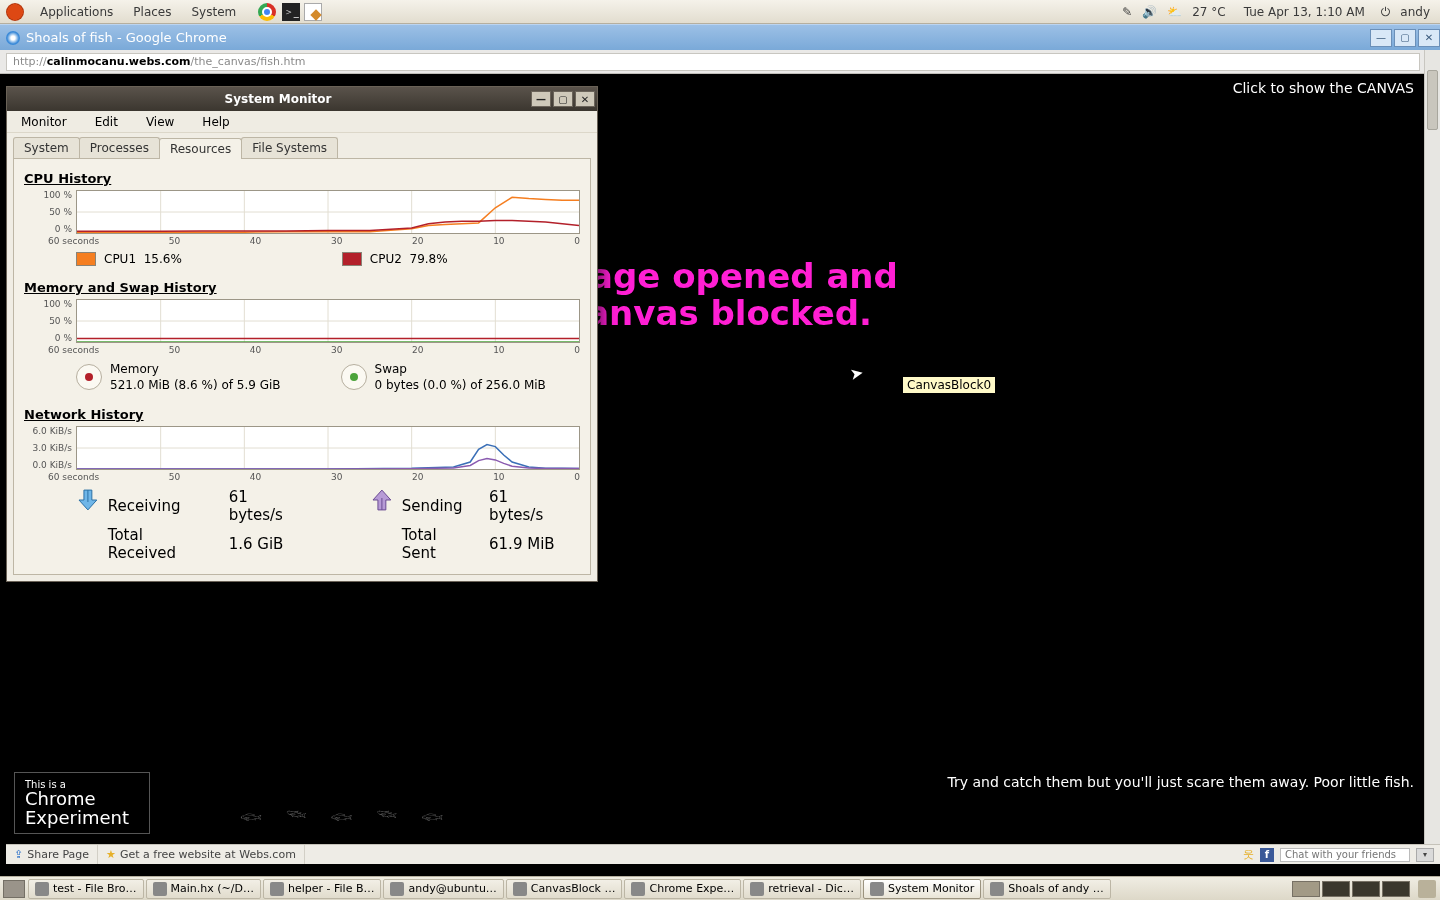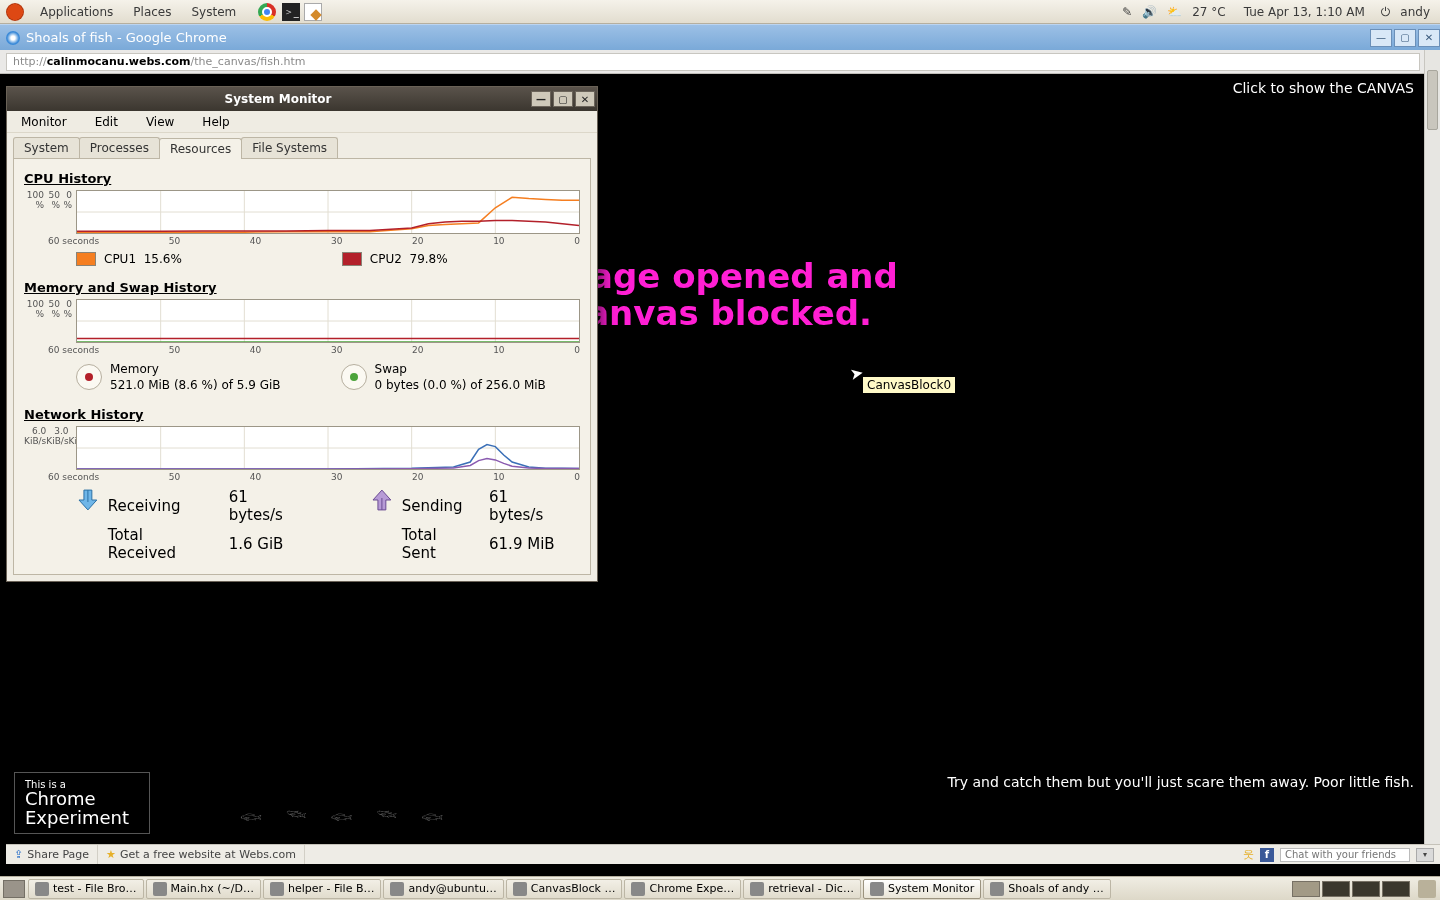--- a/index.html
+++ b/index.html
@@ -27,21 +27,21 @@
 .chrome-scroll { position: absolute; top: 50px; right: 0; width: 16px; bottom: 36px; background: #e7e6e2; border-left: 1px solid #c8c6c0; }
 .chrome-scroll .thumb { position: absolute; top: 20px; left: 2px; right: 2px; height: 60px; background: #c9c6bd; border: 1px solid #a8a69d; border-radius: 2px; }
 
 
 .page { position: absolute; top: 74px; left: 0; right: 16px; bottom: 56px; background: #000; color: #fff; }
 .page .toplink { position: absolute; top: 6px; right: 10px; font-size: 14px; color: #fff; }
 .page .caption { position: absolute; bottom: 54px; right: 10px; font-size: 14px; color: #fff; }
 .page .chrome-exp { position: absolute; left: 14px; bottom: 10px; width: 136px; height: 62px; border: 1px solid #555; padding: 6px 10px; color: #fff; }
 .page .chrome-exp .small { font-size: 10px; }
 .page .chrome-exp .big { font-size: 18px; line-height: 1.05; }
-.page .tooltip { position: absolute; left: 862px; top: 302px; background: #fffac8; border: 1px solid #000; color: #000; font-size: 12px; padding: 1px 4px; }
+.page .tooltip { position: absolute; left: 902px; top: 302px; background: #fffac8; border: 1px solid #000; color: #000; font-size: 12px; padding: 1px 4px; }
 .page .cursor { position: absolute; left: 850px; top: 290px; color: #fff; font-size: 16px; transform: rotate(-10deg); }
 
 
 .webs-bar { position: absolute; left: 6px; right: 0; bottom: 36px; height: 20px; background: #eeece6; display: flex; align-items: center; font-size: 11px; color: #444; border-top: 1px solid #c5c2b9; }
 .webs-bar .item { display: flex; align-items: center; gap: 4px; padding: 0 8px; border-right: 1px solid #d2cfc6; height: 100%; }
 .webs-bar .spacer { flex: 1; }
 .webs-bar .chat { margin-right: 6px; display: flex; align-items: center; gap: 6px; }
 .webs-bar .chat-input { width: 130px; height: 14px; border: 1px solid #bbb; background: #fff; font-size: 10px; padding: 0 4px; color: #888; }
 .webs-bar .dd { width: 18px; height: 14px; background: #dadada; border: 1px solid #aaa; display: flex; align-items: center; justify-content: center; font-size: 8px; }
 
@@ -52,21 +52,21 @@
 .sysmon-title .btns { display: flex; margin-right: 2px; }
 .sysmon-title .b { width: 20px; height: 16px; background: #cfc9ba; border: 1px solid #6b645a; margin-left: 2px; display: flex; align-items: center; justify-content: center; color: #222; font-size: 10px; }
 .sysmon-menu { height: 22px; background: #efece3; display: flex; align-items: center; font-size: 12px; padding: 0 6px; gap: 12px; border-bottom: 1px solid #dcd7c9; }
 .sysmon-menu span { padding: 2px 8px; }
 .sysmon-tabs { display: flex; padding: 4px 6px 0 6px; gap: 0; font-size: 12px; }
 .sysmon-tabs .tab { padding: 3px 10px; background: #e7e3d7; border: 1px solid #bdb6a5; border-bottom: none; border-radius: 3px 3px 0 0; margin-right: -1px; color: #333; }
 .sysmon-tabs .tab.active { background: #f4f1e8; position: relative; top: 1px; }
 .sysmon-body { border: 1px solid #bdb6a5; margin: 0 6px 6px 6px; background: #f4f1e8; padding: 8px 10px 10px 10px; }
 .sec-title { font-weight: 700; font-size: 13px; margin: 4px 0 4px 0; text-decoration: underline; }
 .chart-wrap { display: flex; }
-.ylabels { width: 52px; font-size: 9px; text-align: right; color: #555; display: flex; flex-direction: row; justify-content: space-between; padding-right: 4px; }
+.ylabels { width: 52px; font-size: 9px; text-align: right; color: #555; display: flex; flex-direction: column; justify-content: space-between; padding-right: 4px; }
 .chart { position: relative; flex: 1; height: 44px; background: #fff; border: 1px solid #9c9687; }
 .xlabels { display: flex; justify-content: space-between; font-size: 9px; color: #555; margin-left: 24px; margin-top: 2px; margin-bottom: 6px; }
 .legend-row { display: flex; gap: 40px; margin-left: 52px; font-size: 12px; align-items: center; }
 .legend-row .sw { width: 20px; height: 14px; border: 1px solid #8a8376; margin-right: 8px; }
 .legend-row .sw.orange { background: #f57e20; }
 .legend-row .sw.red { background: #b3202a; }
 .legend-row .item { display: flex; align-items: center; }
 .mem-legend { display: flex; gap: 60px; margin-left: 52px; margin-top: 6px; font-size: 12px; }
 .mem-legend .circle { width: 26px; height: 26px; border: 1px solid #b6af9f; border-radius: 50%; background: #fbf9f2; display: flex; align-items: center; justify-content: center; margin-right: 8px; }
 .mem-legend .dot-r { width: 8px; height: 8px; border-radius: 50%; background: #b3202a; }

